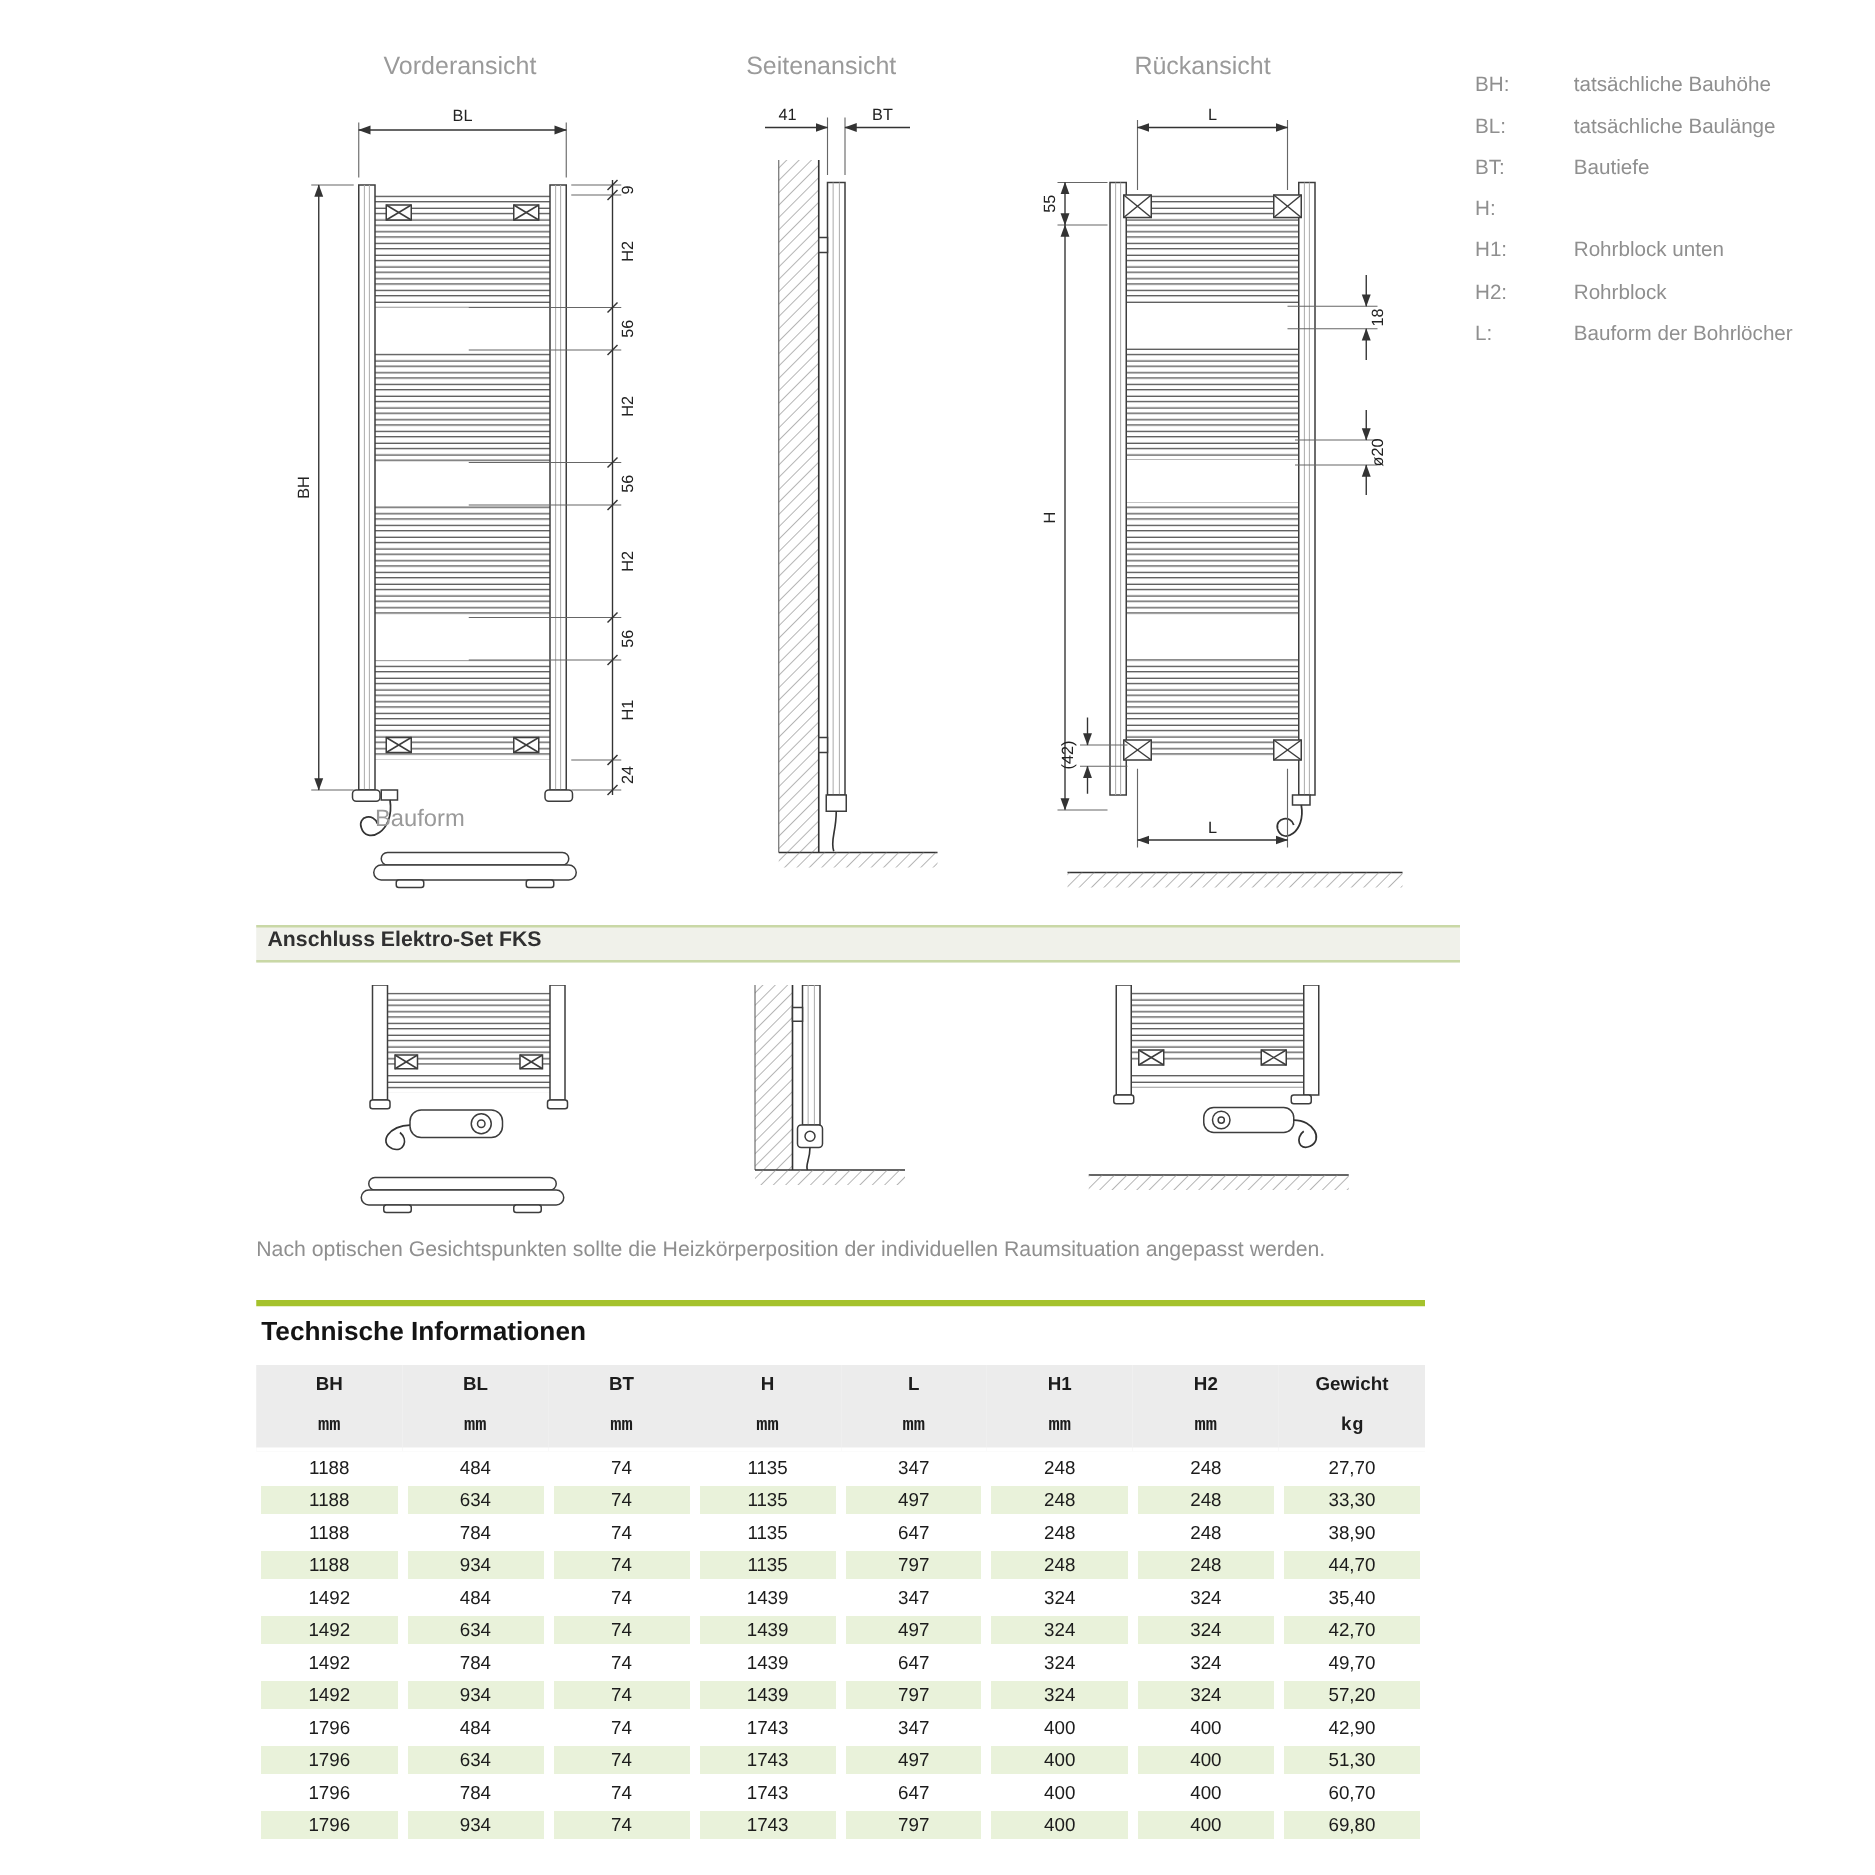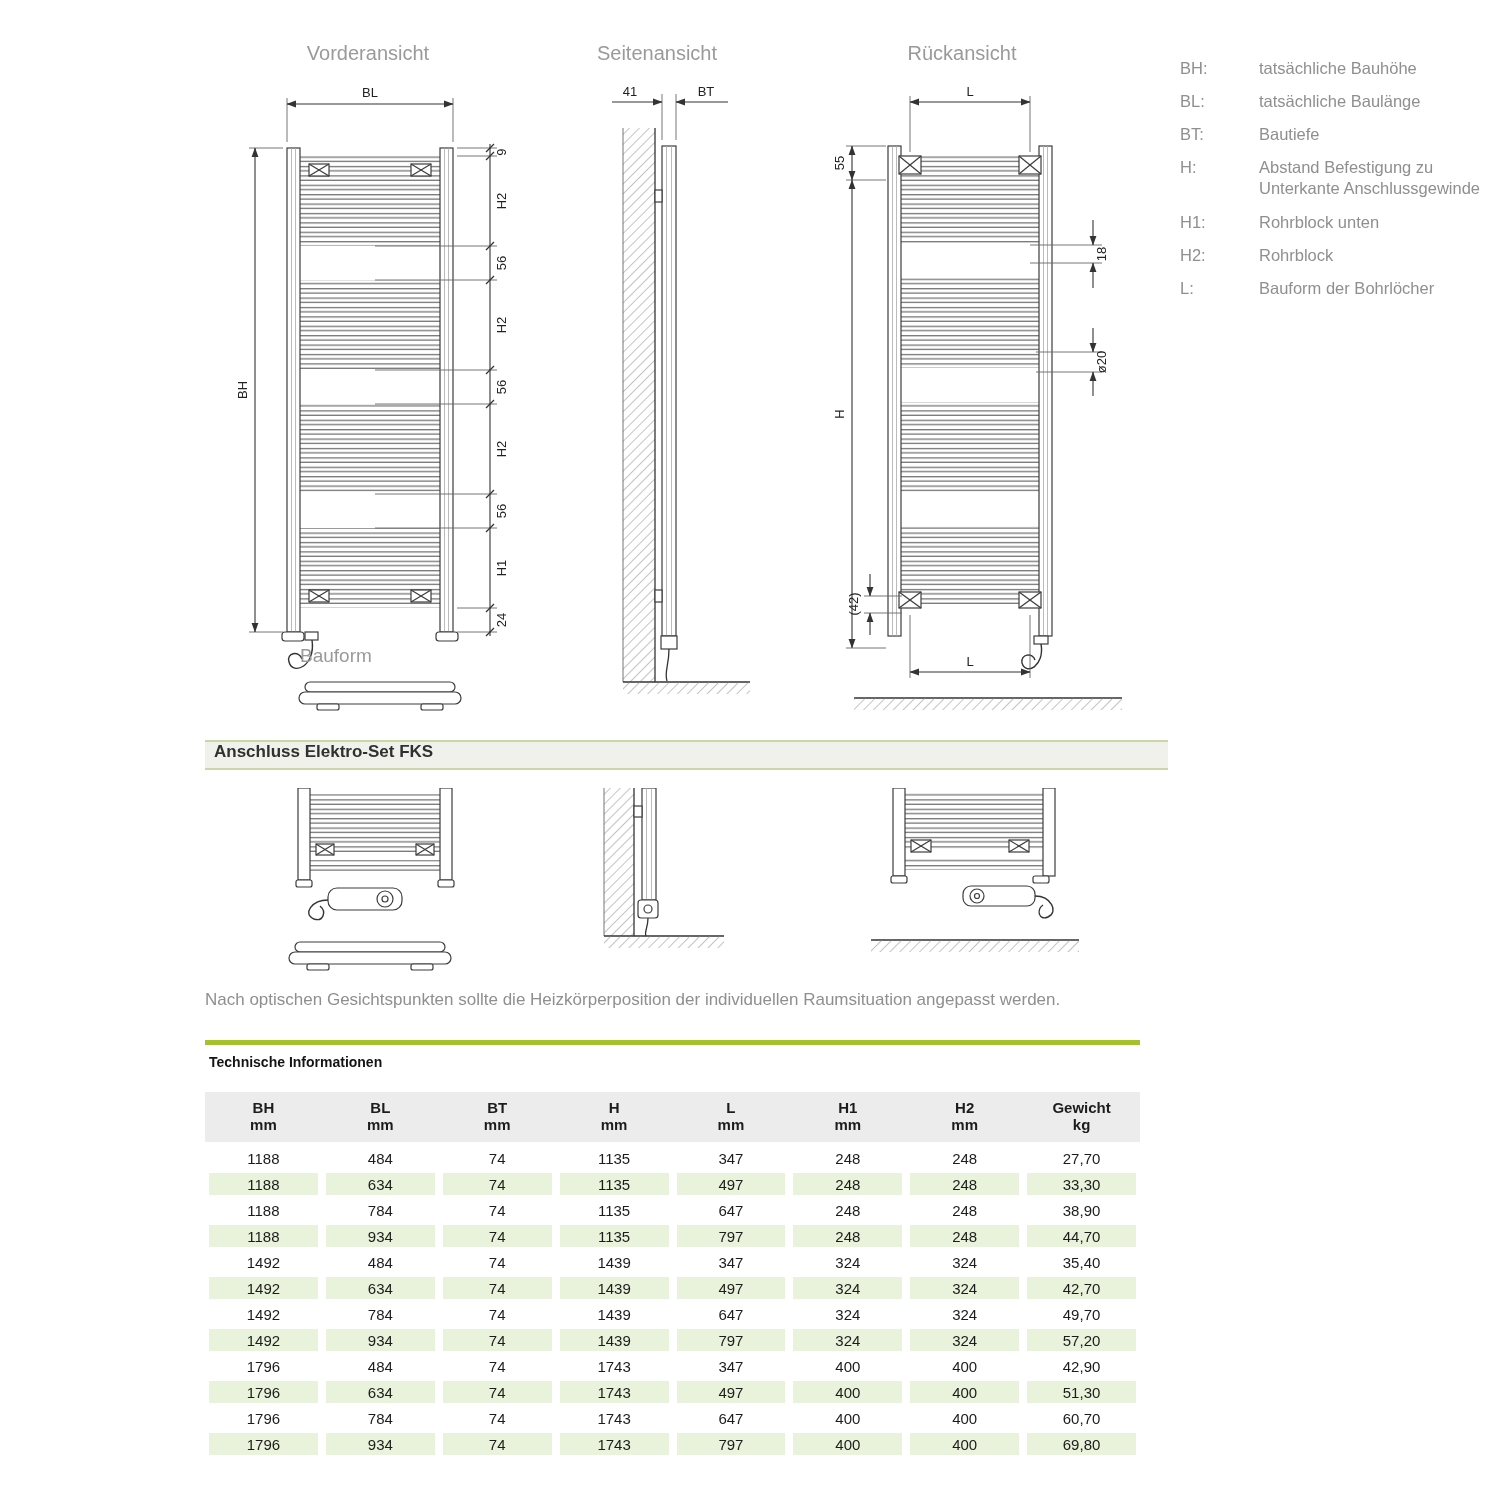--- a/index.html
+++ b/index.html
@@ -14,27 +14,27 @@
   .legend-row{display:flex;margin-bottom:12px;color:#8f8f8f;font-size:16.5px;line-height:1.28;gap:39px;}
   .legend-abbr{width:40px;flex:none;}
   .legend-text{width:252px;}
   
   .section-bar{position:absolute;left:205px;top:740px;width:963px;height:30px;background:#f0f1ea;
                border-top:2px solid #c9d8a6;border-bottom:2px solid #c9d8a6;
                display:flex;align-items:flex-start;padding-left:9px;box-sizing:border-box;
                font-weight:bold;font-size:17px;color:#303030;}
   .note{position:absolute;left:205px;top:990px;width:950px;font-size:17px;color:#8f8f8f;}
   .green-rule{position:absolute;left:205px;top:1040px;width:935px;height:5px;background:#a5c22c;}
-  .table-title{position:absolute;left:209px;top:1054px;font-size:14px;font-weight:bold;color:#141414;}
+  .table-title{position:absolute;left:209px;top:1054px;font-size:21px;font-weight:bold;color:#141414;}
   
   .tech-table{position:absolute;left:205px;top:1092px;width:935px;border-collapse:separate;
               border-spacing:0;table-layout:fixed;font-size:15px;color:#1c1c1c;}
   .tech-table th{background:#ececec;font-weight:bold;padding:7px 0 9px;border-bottom:3px solid #fff;
                  text-align:center;}
-  .tech-table th .u{margin-top:0;}
+  .tech-table th .u{margin-top:16px;font-family:Liberation Mono, monospace;}
   .tech-table td{height:22px;text-align:center;padding:2px 4px;background:transparent;}
   .tech-table tr.alt td{background:#e9f2da;background-clip:content-box;}
   
   svg .dim{stroke:#333;stroke-width:1.1;fill:none;}
   svg .thin{stroke:#666;stroke-width:0.9;fill:none;}
   svg .body{stroke:#3d3d3d;stroke-width:1.2;fill:#fff;}
   svg .lt{stroke:#aaa;stroke-width:0.8;}
   svg .dt{font-size:13px;fill:#222;text-anchor:middle;font-family:"Liberation Sans",sans-serif;}
 </style>
 </head>
@@ -54,21 +54,20 @@
     <div class="legend-row">
         <span class="legend-abbr">BL:</span>
         <span class="legend-text">tatsächliche Baulänge</span>
       </div>
     <div class="legend-row">
         <span class="legend-abbr">BT:</span>
         <span class="legend-text">Bautiefe</span>
       </div>
     <div class="legend-row">
         <span class="legend-abbr">H:</span>
-        <span class="legend-text">Abstand Befestigung zu Unterkante Anschlussgewinde</span>
       </div>
     <div class="legend-row">
         <span class="legend-abbr">H1:</span>
         <span class="legend-text">Rohrblock unten</span>
       </div>
     <div class="legend-row">
         <span class="legend-abbr">H2:</span>
         <span class="legend-text">Rohrblock</span>
       </div>
     <div class="legend-row">

